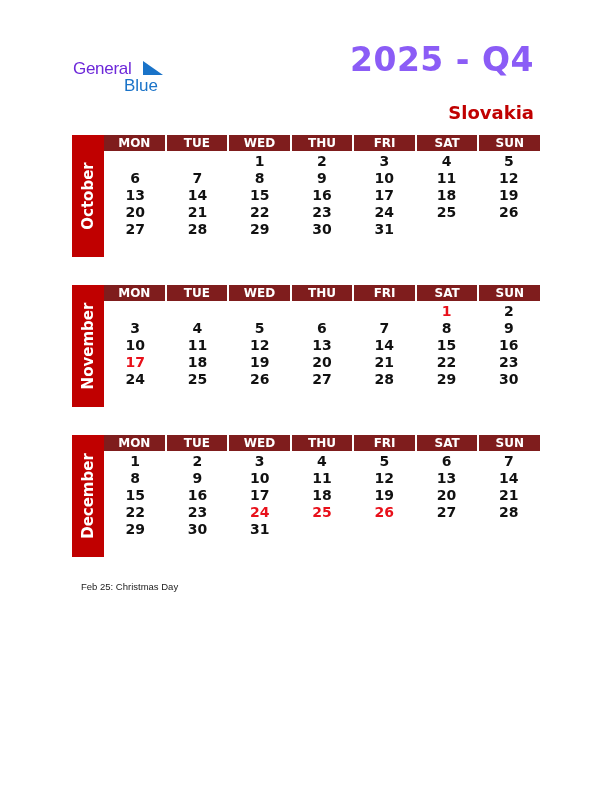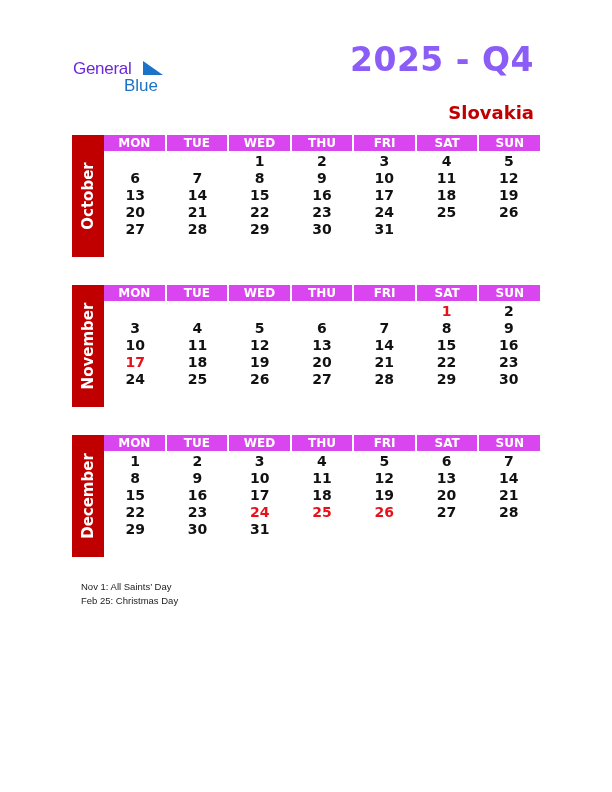--- a/index.html
+++ b/index.html
@@ -13,21 +13,21 @@
     .logo-tri { position: absolute; left: 70px; top: 2px; width: 0; height: 0;
       border-left: 20px solid #1a73c8; border-top: 14px solid transparent; }
     .title { position: absolute; right: 78px; top: 40px; font-size: 33px; font-weight: bold; color: #8b5cf6; letter-spacing: 0.5px; }
     .country { position: absolute; right: 78px; top: 102px; font-size: 18px; font-weight: bold; color: #c00000; }
 
     .month { position: absolute; left: 72px; width: 468px; }
     .month-band { position: absolute; left: 0; top: 0; width: 32px; background: #c00000; }
     .month-label { position: absolute; left: 50%; top: 50%; transform: translate(-50%, -50%) rotate(-90deg);
       color: #fff; font-weight: bold; font-size: 15px; white-space: nowrap; }
     .hdr { position: absolute; left: 32px; top: 0; width: 436px; height: 16px; display: flex; }
-    .hdr-cell { flex: 1; background: #d946ef; color: #fff; font-weight: bold; font-size: 12px; text-align: center;
+    .hdr-cell { flex: 1; background: #7f1d1d; color: #fff; font-weight: bold; font-size: 12px; text-align: center;
       line-height: 16px; border-right: 2px solid #fff; }
     .hdr-cell:last-child { border-right: none; }
     .grid { position: absolute; left: 32px; top: 18px; width: 436px; }
     .row { display: flex; height: 17px; }
     .cell { flex: 1; text-align: center; font-weight: bold; font-size: 14px; color: #111; line-height: 17px; }
     .cell.holiday { color: #e8101a; }
 
     .notes { position: absolute; left: 81px; top: 580px; font-size: 9.5px; color: #222; font-family: "Liberation Sans", sans-serif; }
     .note { height: 14px; line-height: 14px; }
   </style>
@@ -222,15 +222,14 @@
           <div class="cell"></div>
           <div class="cell"></div>
           <div class="cell"></div>
           <div class="cell"></div>
         </div>
       </div>
     </div>
   </div>
 
 <div class="notes">
-  <div class="note">Nov 1: All Saints’ Day</div>
   <div class="note">Feb 25: Christmas Day</div>
 </div>
 
 </body></html>

